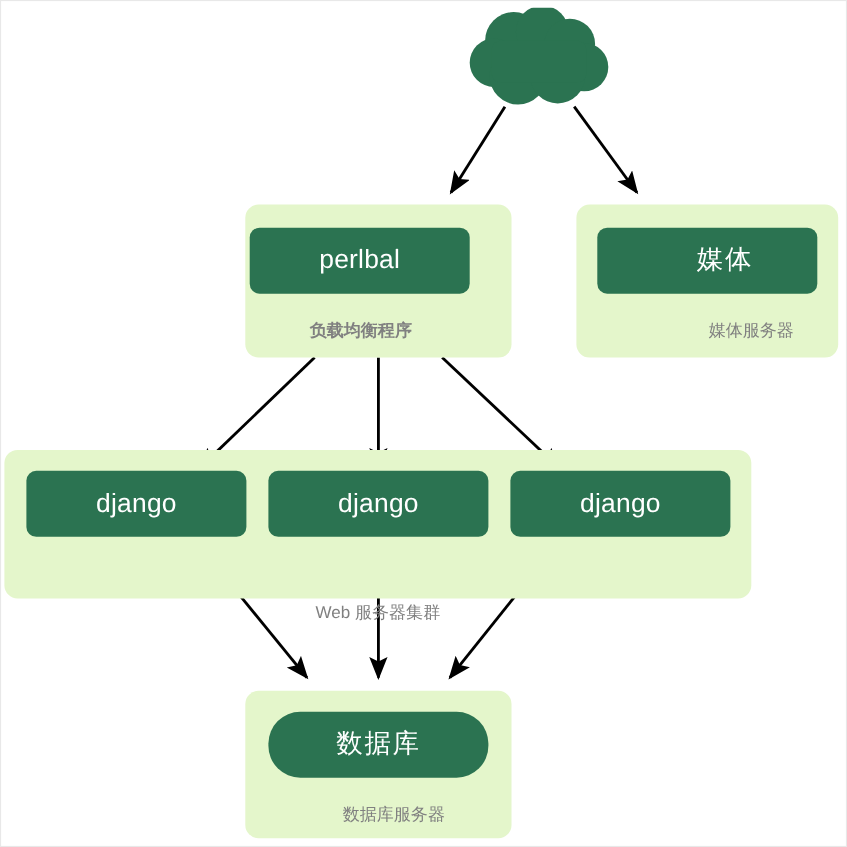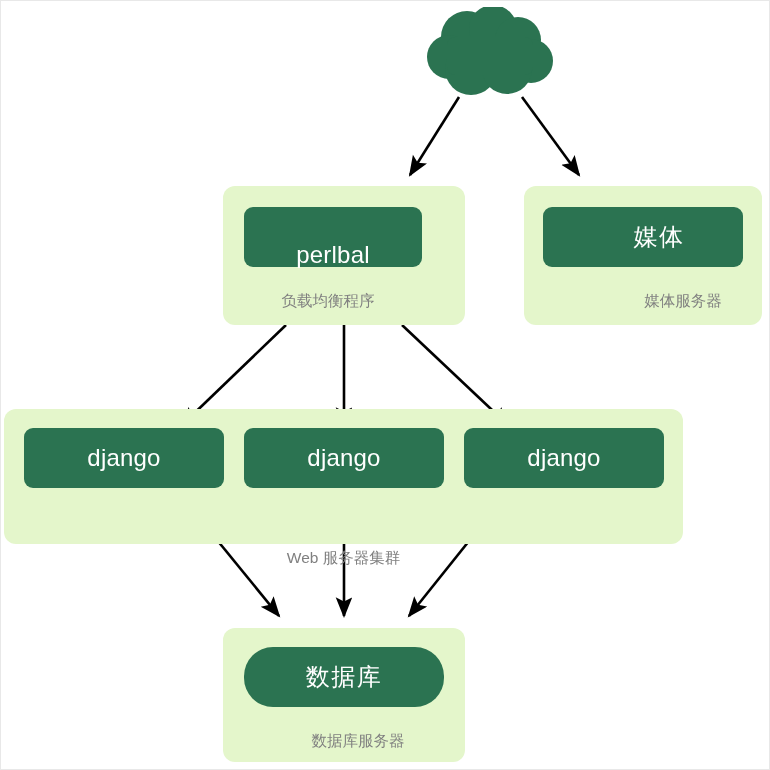--- a/index.html
+++ b/index.html
@@ -99,24 +99,24 @@
       <circle cx="93" cy="33" r="23"></circle>
       <circle cx="24" cy="50" r="22"></circle>
       <circle cx="106" cy="54" r="22"></circle>
       <circle cx="46" cy="62" r="26"></circle>
       <circle cx="82" cy="62" r="25"></circle>
       <rect x="22" y="30" width="86" height="38" rx="8"></rect>
     </g>
   </svg>
 
   <div class="group-box" style="left:222px; top:185px; width:242px; height:139px;"></div>
-  <div class="node-box" style="left:243px; top:206px; width:178px; height:60px;align-items:flex-end;">
+  <div class="node-box" style="left:226px; top:206px; width:200px; height:60px;">
     <span class="node-label-latin">perlbal</span>
   </div>
-  <div class="group-caption" style="left:222px; top:292px; width:210px;">负载均衡程序</div>
+  <div class="group-caption" style="left:222px; top:292px; width:210px;font-weight:bold;">负载均衡程序</div>
 
   <div class="group-box" style="left:523px; top:185px; width:238px; height:139px;"></div>
   <div class="node-box" style="left:542px; top:206px; width:200px; height:60px;padding-left:32px;">
     <span class="node-label-cjk">媒体</span>
   </div>
   <div class="group-caption" style="left:523px; top:292px; width:238px;padding-left:40px;">媒体服务器</div>
 
   <div class="group-box" style="left:3px; top:408px; width:679px; height:135px;"></div>
   <div class="node-box" style="left:23px; top:427px; width:200px; height:60px;">
     <span class="node-label-latin">django</span>

